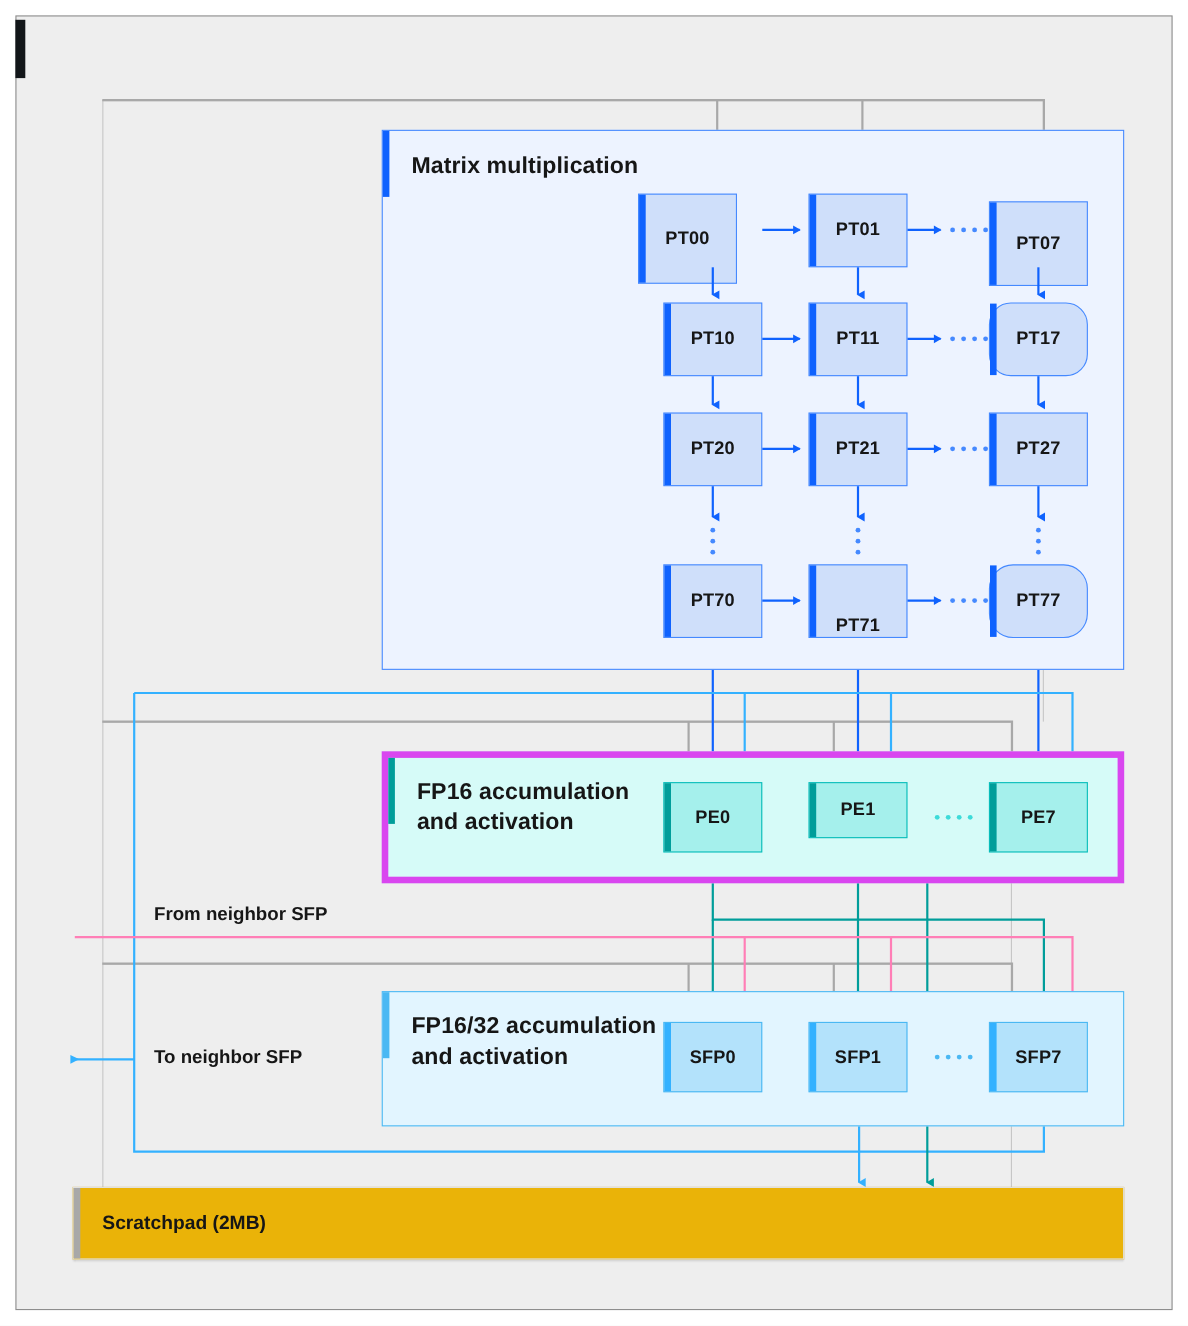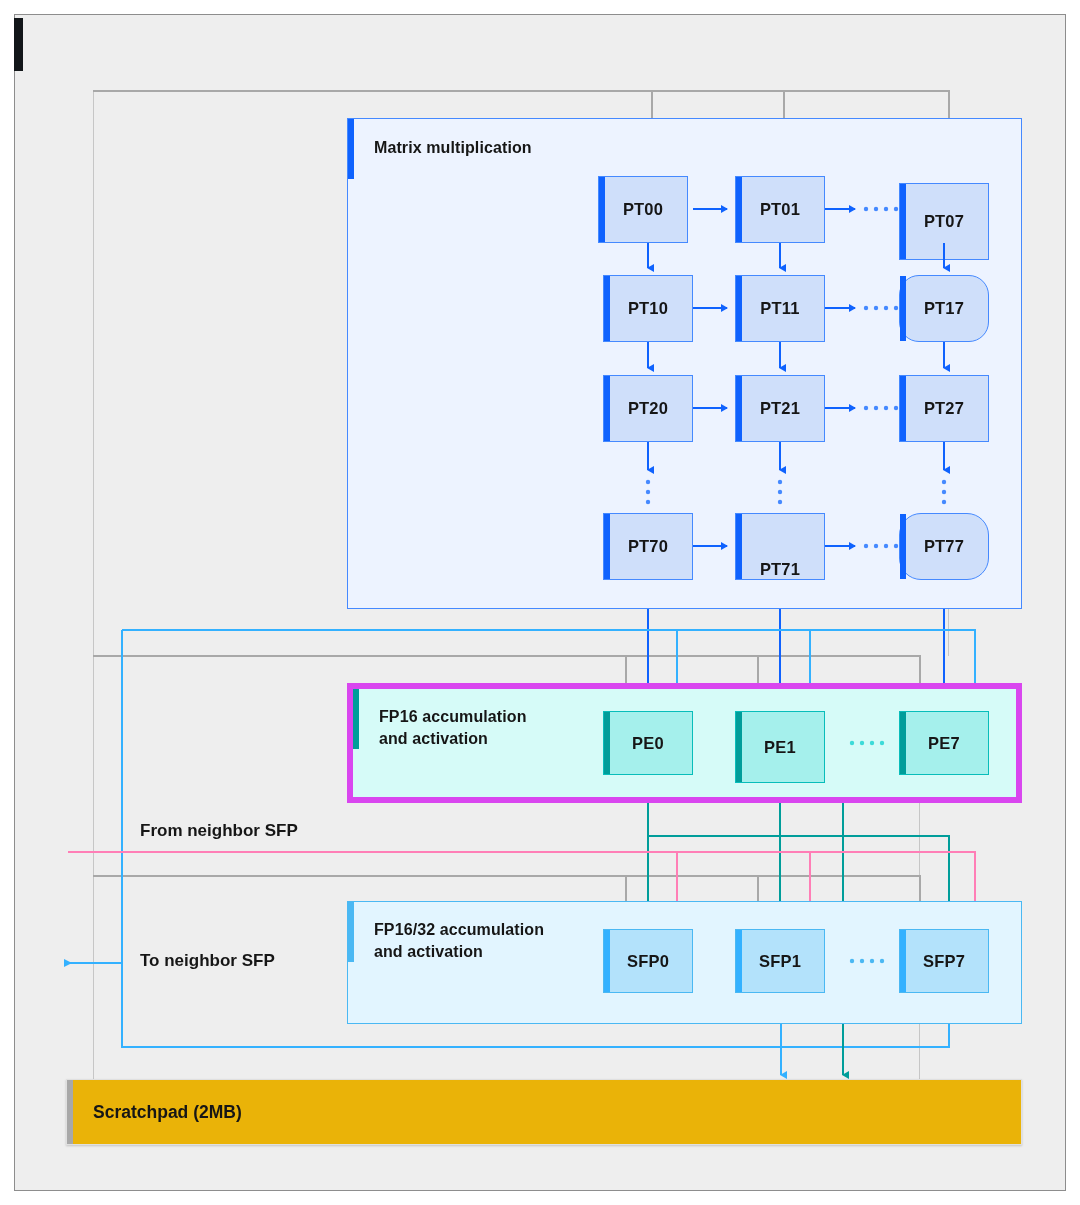--- a/index.html
+++ b/index.html
@@ -11,21 +11,21 @@
   .outer-card{position:absolute;left:14px;top:14px;width:1052px;height:1177px;
               background:#eeeeee;border:1px solid #8d8d8d;box-sizing:border-box;}
   .card-accent{position:absolute;left:14px;top:18px;width:9px;height:53px;background:#121619;z-index:40;}
 
   
   .gbox{position:absolute;border:1px solid #c6c6c6;background:transparent;box-sizing:border-box;}
 
   
   .panel{position:absolute;box-sizing:border-box;}
   .panel-accent{position:absolute;left:0;top:0;width:6px;}
-  .panel-title{position:absolute;font-weight:bold;font-size:16px;color:#161616;line-height:1.35;
+  .panel-title{position:absolute;font-weight:bold;font-size:21px;color:#161616;line-height:1.35;
                white-space:pre-line;letter-spacing:.1px;}
 
   .panel-mm{background:#edf3ff;border:1px solid #4589ff;}
   .mm-accent{background:#0f62fe;}
   .panel-pe{background:#d6fbf8;border:6px solid #d946ef;}
   .pe-accent{background:#009d9a;}
   .panel-sfp{background:#e2f5ff;border:1px solid #4ab8f3;}
   .sfp-accent{background:#4ab8f3;}
 
   
@@ -140,21 +140,21 @@
     </g>
   </svg>
 
   <div class="panel panel-mm" style="left:347px;top:118px;width:675px;height:491px;z-index:10;">
     <div class="panel-accent mm-accent" style="height:60px;"></div>
     <div class="panel-title" style="left:26px;top:18px;">Matrix multiplication</div>
   </div>
 
   <div style="position:absolute;z-index:20;left:0;top:0;width:1080px;height:1205px;pointer-events:none;">
 
-    <div class="unit unit-pt" style="left:598px;top:176px;width:90px;height:67px;pointer-events:auto;">
+    <div class="unit unit-pt" style="left:580px;top:176px;width:90px;height:82px;pointer-events:auto;">
       <span class="uacc"></span>
       <span>PT00</span>
     </div>
     <div class="unit unit-pt" style="left:735px;top:176px;width:90px;height:67px;pointer-events:auto;">
       <span class="uacc"></span>
       <span>PT01</span>
     </div>
     <div class="unit unit-pt" style="left:899px;top:183px;width:90px;height:77px;pointer-events:auto;">
       <span class="uacc"></span>
       <span>PT07</span>
@@ -204,21 +204,21 @@
     <div class="panel-accent pe-accent" style="height:60px;"></div>
     <div class="panel-title" style="left:26px;top:17px;">FP16 accumulation
 and activation</div>
   </div>
 
   <div style="position:absolute;z-index:20;left:0;top:0;width:1080px;height:1205px;pointer-events:none;">
     <div class="unit unit-pe" style="left:603px;top:711px;width:90px;height:64px;pointer-events:auto;">
       <span class="uacc"></span>
       <span>PE0</span>
     </div>
-    <div class="unit unit-pe" style="left:735px;top:711px;width:90px;height:72px;pointer-events:auto;">
+    <div class="unit unit-pe" style="left:735px;top:711px;width:90px;height:51px;pointer-events:auto;">
       <span class="uacc"></span>
       <span>PE1</span>
     </div>
     <div class="unit unit-pe" style="left:899px;top:711px;width:90px;height:64px;pointer-events:auto;">
       <span class="uacc"></span>
       <span>PE7</span>
     </div>
   </div>
 
   <div class="panel panel-sfp" style="left:347px;top:901px;width:675px;height:123px;z-index:10;">

